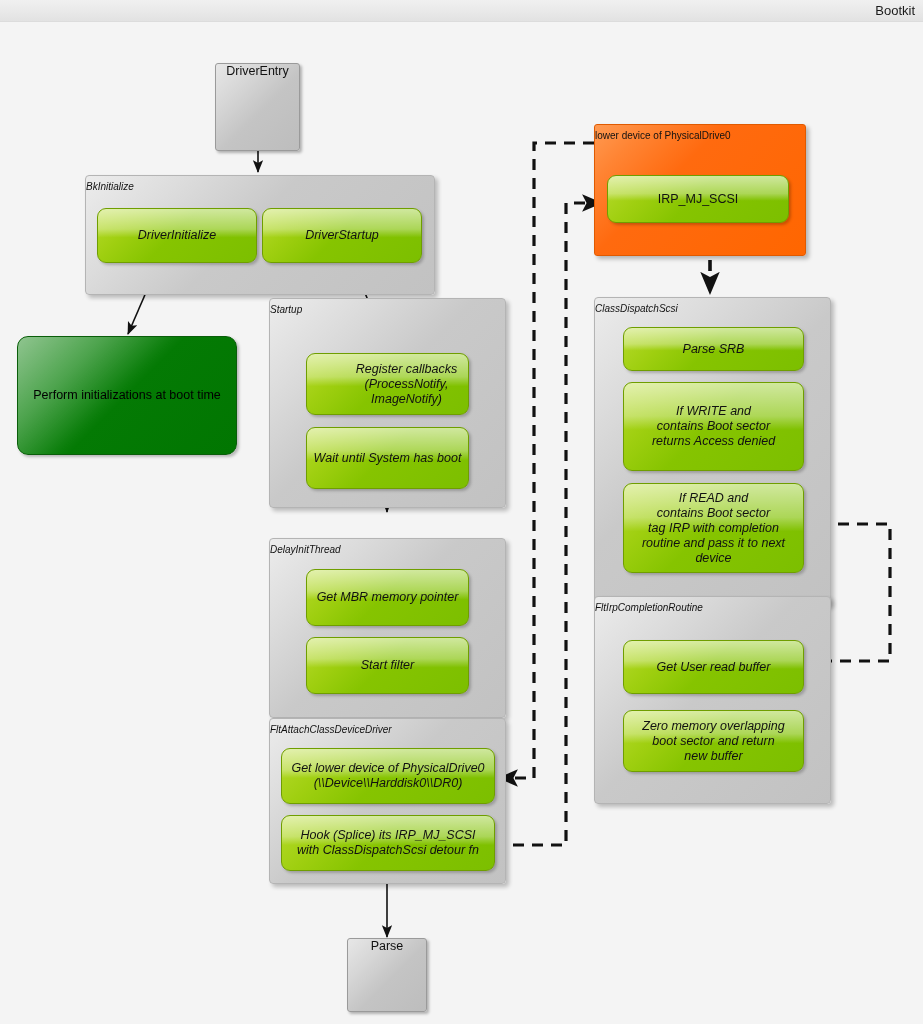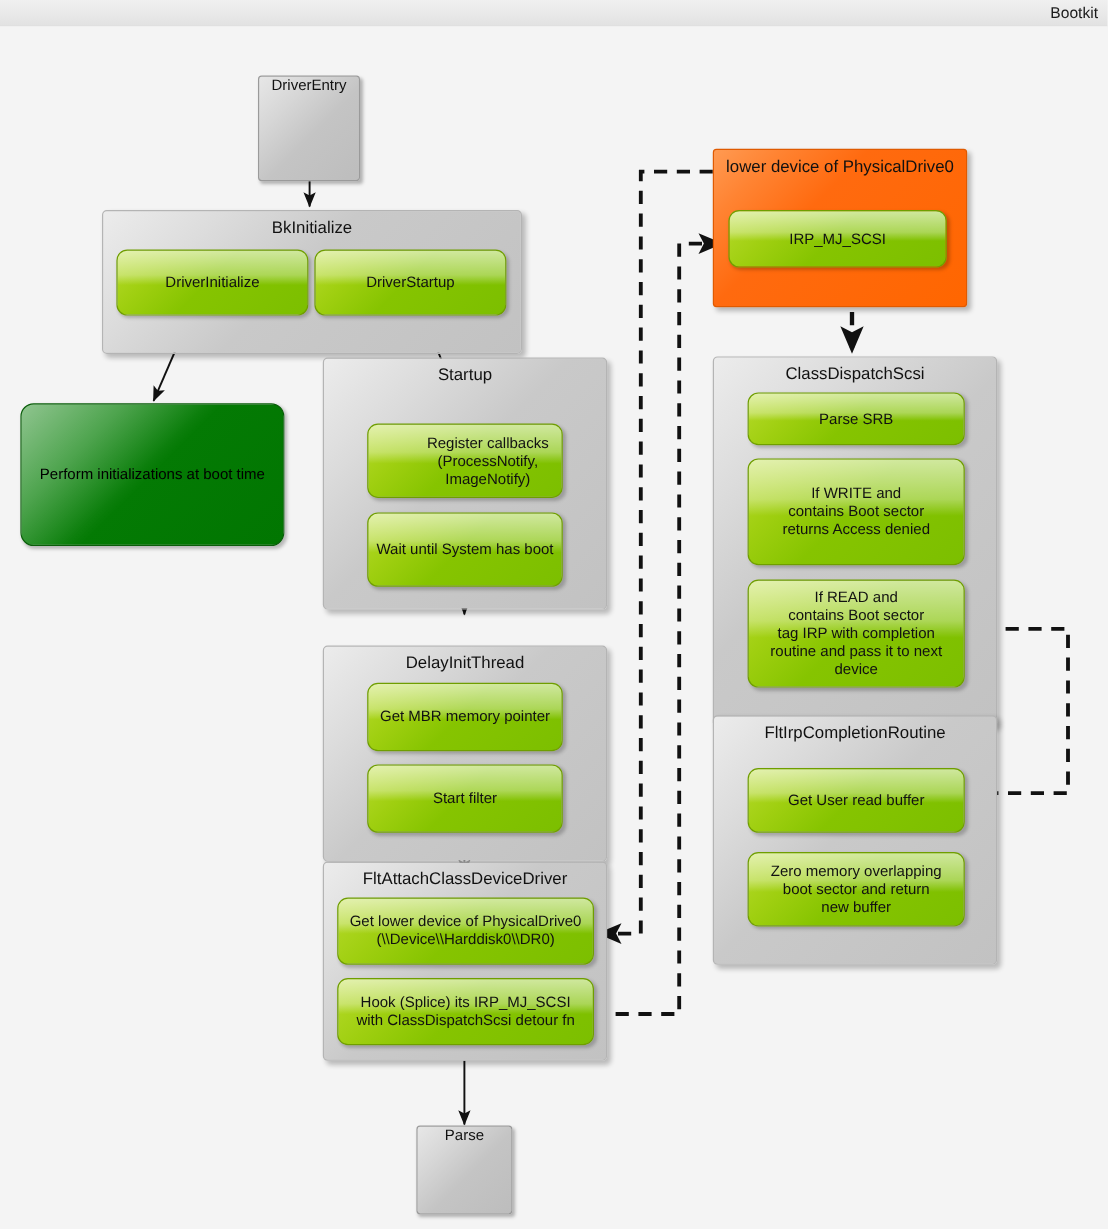--- a/index.html
+++ b/index.html
@@ -41,24 +41,25 @@
     box-shadow:2px 2px 3px rgba(0,0,0,0.28);
     display:flex;align-items:flex-start;justify-content:center;
     font-size:12.5px;color:#111;
   }
   
   .group{
     border-radius:4px;
     border:1px solid #b4b4b4;
     background:linear-gradient(135deg,#ececec 0%,#dcdcdc 22%,#c9c9c9 46%,#c2c2c2 100%);
     box-shadow:3px 3px 4px rgba(0,0,0,0.24);
+    font-style:italic;
   }
   .group-title{
     position:absolute;left:0;right:0;top:5px;
-    text-align:center;font-size:14px;color:#111;
+    text-align:left;font-size:10px;color:#111;
     white-space:nowrap;
   }
   
   .group-orange{
     border-radius:3px;
     border:1px solid #e05a00;
     background:linear-gradient(135deg,#ff9a52 0%,#ff8433 16%,#ff6a0f 38%,#ff6600 100%);
     box-shadow:3px 3px 4px rgba(0,0,0,0.26);
   }
   .group-orange .group-title{color:#111;}

